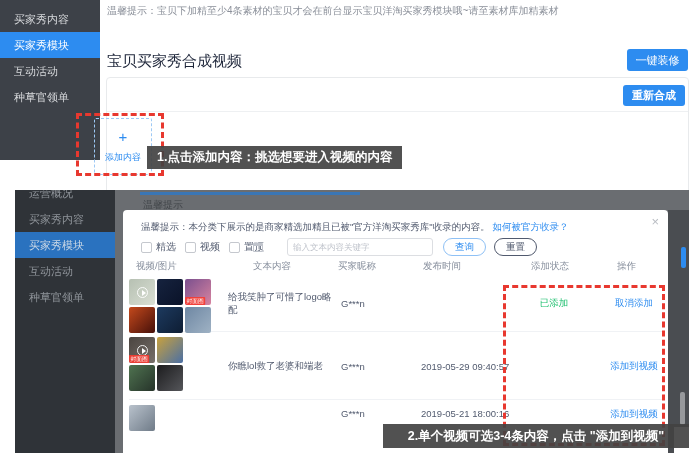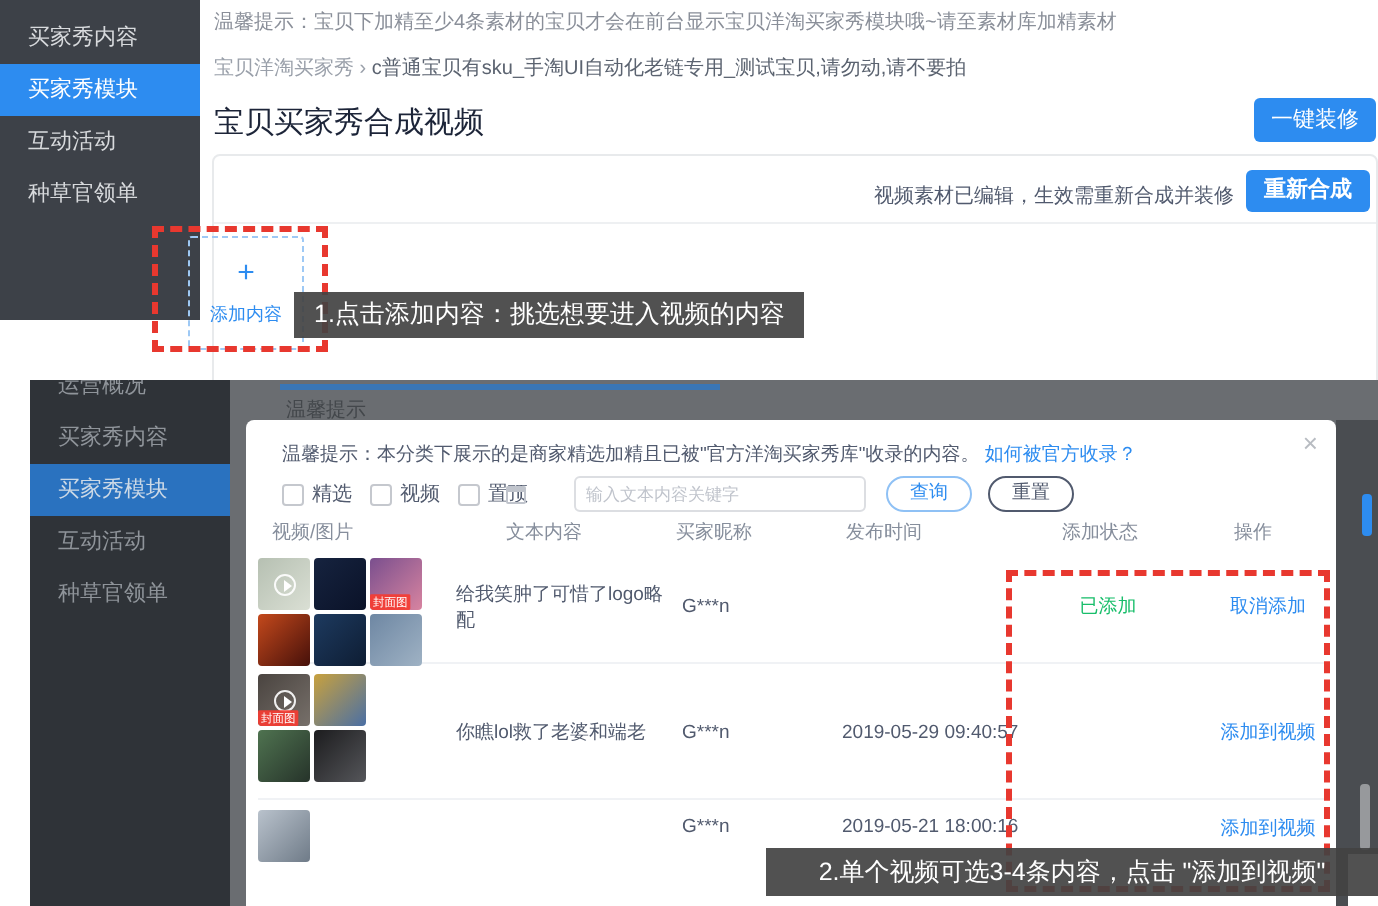--- a/index.html
+++ b/index.html
@@ -33,21 +33,21 @@
            border:1px solid #e8eaec; border-radius:4px; }
   .panel-summary { left:12px; top:11px; font-size:11px; color:#515a6e; }
   .panel-status { left:295px; top:13px; width:215px; font-size:10px; color:#515a6e; text-align:right; }
   #btn-recompose { left:516px; top:7px; width:62px; height:21px; line-height:21px; font-weight:bold; }
   .panel-divider { left:0; top:33px; width:581px; height:1px; background:#eef0f2; }
   #red-rect1 { left:76px; top:113px; width:88px; height:63px; border:3px dashed #e8382f; z-index:3; }
   #add-box { left:94px; top:118px; width:58px; height:57px; border:1px dashed #9ec9f5;
              border-radius:2px; text-align:center; z-index:2; cursor:pointer; }
   #add-box .plus { margin-top:10px; font-size:15px; color:#2d8cf0; line-height:16px; }
   #add-box .lbl { font-size:9px; color:#2d8cf0; margin-top:6px; }
-  .callout { background:rgba(66,66,66,0.92); color:#fff; font-weight:normal; font-size:12.5px;
+  .callout { background:rgba(66,66,66,0.92); color:#fff; font-weight:bold; font-size:12.5px;
              line-height:23px; height:23px; padding:0 10px; white-space:nowrap; }
   #callout1 { left:147px; top:146px; z-index:4; }
 
   
   #right-strip { left:668px; top:210px; width:21px; height:243px; background:#4a4d51; z-index:3; }
   #sb-blue { left:681px; top:247px; width:5px; height:21px; background:#2d8cf0; border-radius:2px; z-index:6; }
   #sb-gray { left:680px; top:392px; width:5px; height:33px; background:#97999c; border-radius:2px; z-index:6; }
   #sb-white { left:674px; top:427px; width:15px; height:26px; background:#fff; z-index:5; }
 
   
@@ -117,30 +117,24 @@
 <div id="layer1" class="abs">
   <div id="sidebar1">
     <div class="s-spacer" style="height:6px"></div>
     <div class="s-item">买家秀内容</div>
     <div class="s-item active">买家秀模块</div>
     <div class="s-item">互动活动</div>
     <div class="s-item">种草官领单</div>
   </div>
 
   <div class="abs tip1">温馨提示：宝贝下加精至少4条素材的宝贝才会在前台显示宝贝洋淘买家秀模块哦~请至素材库加精素材</div>
-  <div class="abs crumb">
-    <span>宝贝洋淘买家秀</span>
-    <span>›</span>
-    <b>c普通宝贝有sku_手淘UI自动化老链专用_测试宝贝,请勿动,请不要拍</b>
-  </div>
   <div class="abs page-title">宝贝买家秀合成视频</div>
   <div class="abs btn-blue" id="btn-decorate">一键装修</div>
 
   <div class="abs" id="panel">
-    <div class="abs panel-status">视频素材已编辑，生效需重新合成并装修</div>
     <div class="abs btn-blue" id="btn-recompose">重新合成</div>
     <div class="abs panel-divider"></div>
   </div>
 
   <div class="abs" id="add-box">
     <div class="plus">+</div>
     <div class="lbl">添加内容</div>
   </div>
   <div class="abs" id="red-rect1"></div>
   <div class="abs callout" id="callout1">1.点击添加内容：挑选想要进入视频的内容</div>

